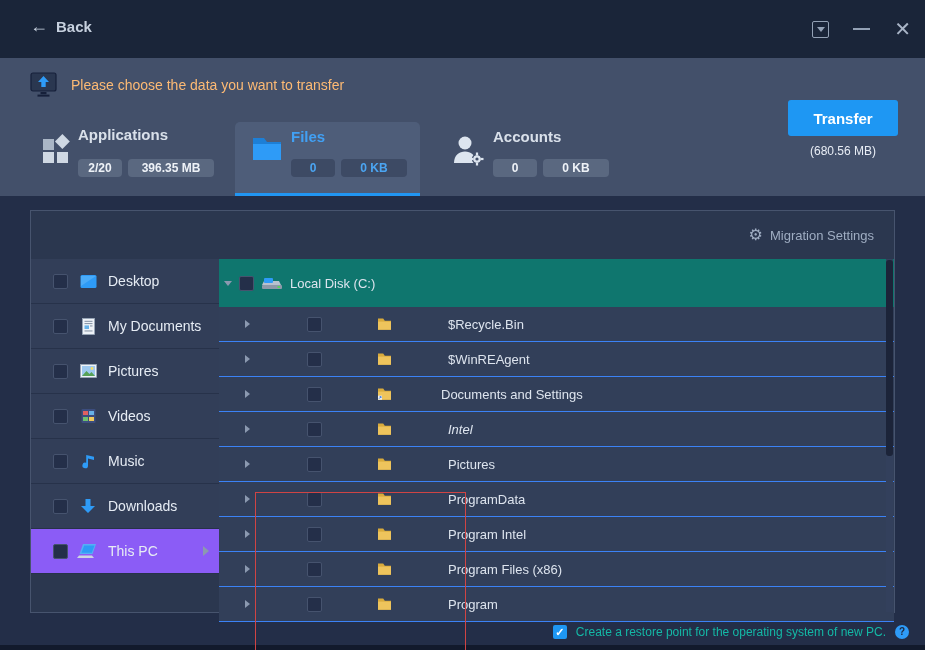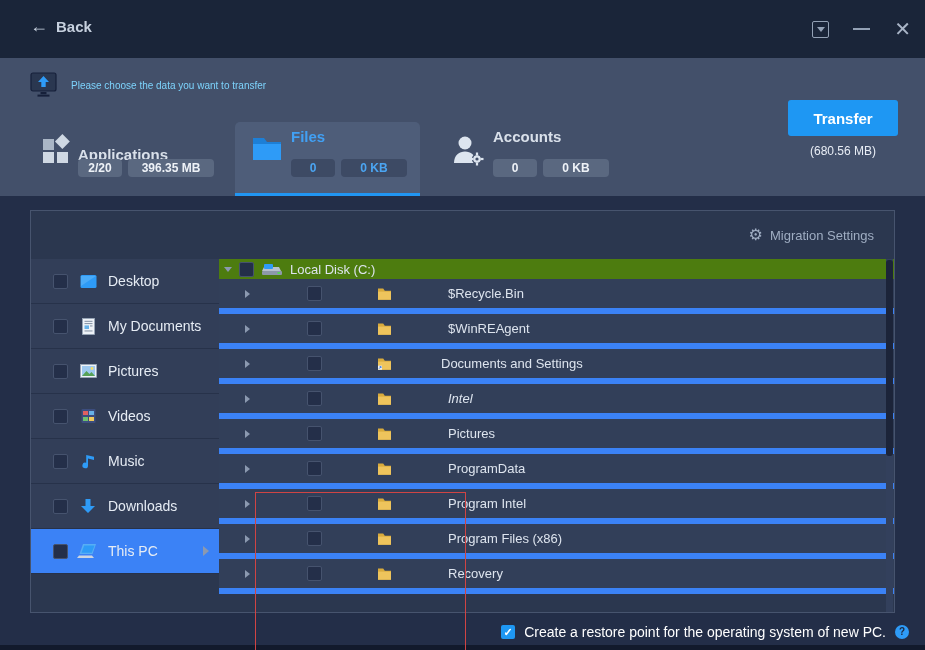--- a/index.html
+++ b/index.html
@@ -19,21 +19,21 @@
   .wc-drop { width:17px; height:17px; border:1px solid #93a1b5; border-radius:2px;
              display:flex; align-items:center; justify-content:center; cursor:pointer; }
   .wc-drop i { width:0; height:0; border-left:4px solid transparent; border-right:4px solid transparent;
                border-top:5px solid #93a1b5; }
   .wc-min { width:17px; height:2px; background:#93a1b5; cursor:pointer; }
   .wc-close { color:#a9b5c7; font-size:20px; line-height:1; cursor:pointer; }
 
   
   .band { position:absolute; left:0; top:58px; width:925px; height:138px; background:#43506a; }
   .band-msg { position:absolute; left:30px; top:14px; display:flex; align-items:center; gap:14px; }
-  .msg-text { color:#7dd3fc; font-size:10px; }
+  .msg-text { color:#fdba74; font-size:14px; }
 
   
   .tab { position:absolute; top:64px; height:74px; cursor:pointer; }
   .tab-selected-bg { position:absolute; left:235px; top:64px; width:185px; height:74px;
                      background:#4e5d79; border-radius:5px 5px 0 0; border-bottom:3px solid #2196f3; }
   .tab-icon { position:absolute; }
   .tab-label { position:absolute; font-size:15px; font-weight:bold; color:#d9e0ea; }
   .pill { position:absolute; height:18px; border-radius:4px; background:#5a6880;
           color:#eef2f7; font-size:12px; font-weight:bold; text-align:center; line-height:18px; }
   .pill.blue { background:#3d4a64; color:#4ba5f2; }
@@ -52,30 +52,30 @@
 
   .toolbar { position:absolute; left:0; top:0; width:100%; height:48px; display:flex;
              align-items:center; justify-content:flex-end; padding-right:20px; gap:7px; }
   .gear-glyph { color:#9fadc2; font-size:16px; line-height:1; }
   .mig-label { color:#9fadc2; font-size:13px; cursor:pointer; }
 
   
   .sidebar { position:absolute; left:0; top:48px; width:188px; bottom:0; background:#2b374f; }
   .side-row { position:relative; height:45px; background:#323e58; border-bottom:1px solid #27324a;
               display:flex; align-items:center; padding-left:22px; gap:9px; cursor:pointer; }
-  .side-row.selected { background:#3b82f6; }
+  .side-row.selected { background:#8b5cf6; }
   .side-label { color:#e6ecf4; font-size:14px; }
   .side-arrow { position:absolute; right:10px; width:0; height:0;
                 border-top:5px solid transparent; border-bottom:5px solid transparent;
                 border-left:6px solid #8b99b0; }
 
   
   .tree { position:absolute; left:188px; top:48px; right:0; bottom:0; background:#2b374f; }
-  .root-row { position:relative; height:20px; background:#4d7c0f; display:flex; align-items:center; cursor:pointer; }
-  .tree-row { position:relative; height:35px; background:#323f59; border-bottom:6px solid #3b82f6;
+  .root-row { position:relative; height:48px; background:#0f766e; display:flex; align-items:center; cursor:pointer; }
+  .tree-row { position:relative; height:35px; background:#323f59; border-bottom:1px solid #3b82f6;
               display:flex; align-items:center; cursor:pointer;gap:48px; }
   .tree-label { color:#dde4ee; font-size:13px; }
   .tri-right { width:0; height:0; border-top:4px solid transparent; border-bottom:4px solid transparent;
                border-left:5px solid #8b99b0; }
   .tri-down { width:0; height:0; border-left:4px solid transparent; border-right:4px solid transparent;
               border-top:5px solid #8b99b0; }
   .checkbox { width:15px; height:15px; background:#242f49; border:1px solid #46536e; border-radius:2px;
               flex:none; cursor:pointer; }
   .icon16 { width:17px; height:17px; flex:none; display:flex; align-items:center; justify-content:center; }
   .icon16 svg { display:block; }
@@ -85,21 +85,21 @@
                      background:#1c2439; border-radius:3px; }
 
   .red-annotation { position:absolute; left:255px; top:296px; width:211px; height:314px;
                     border:1px solid #d04444; pointer-events:none; z-index:5; }
 
   
   .footer { position:absolute; left:0; bottom:5px; width:925px; height:26px; display:flex;
             align-items:center; justify-content:flex-end; padding-right:16px; gap:9px; }
   .footer-check { width:14px; height:14px; background:#1e97f3; border-radius:2px; color:#fff;
                   font-size:11px; font-weight:bold; line-height:14px; text-align:center; cursor:pointer; }
-  .footer-text { color:#ffffff; font-size:14px;text-align:center; }
+  .footer-text { color:#14b8a6; font-size:12px;text-align:center; }
   .help-circle { width:14px; height:14px; border-radius:50%; background:#2e9bf7; color:#1e2940;
                  font-size:10px; font-weight:bold; line-height:14px; text-align:center; cursor:pointer; }
   .bottom-strip { position:absolute; left:0; bottom:0; width:925px; height:5px; background:#121a2c; }
 
   
   .msg-icon { width:27px; height:26px; }
 </style>
 </head>
 <body>
 
@@ -132,21 +132,21 @@
 
     <div class="tab-selected-bg"></div>
 
     <div class="tab" style="left:30px; width:200px;">
       <svg class="tab-icon" style="left:10px; top:12px;" width="32" height="32" viewBox="0 0 32 32">
         <rect x="3" y="5" width="11" height="11" fill="#aab6c6"></rect>
         <rect x="17.2" y="2.2" width="10.5" height="10.5" fill="#cfd8e3" transform="rotate(45 22.4 7.4)"></rect>
         <rect x="3" y="18" width="11" height="11" fill="#cfd8e3"></rect>
         <rect x="17" y="18" width="11" height="11" fill="#cfd8e3"></rect>
       </svg>
-      <span class="tab-label" style="left:48px; top:24px;">Applications</span>
+      <span class="tab-label" style="left:48px; top:4px;">Applications</span>
       <span class="pill" style="left:48px; top:37px; width:44px;">2/20</span>
       <span class="pill" style="left:98px; top:37px; width:86px;">396.35 MB</span>
     </div>
 
     <div class="tab" style="left:235px; width:185px;">
       <svg class="tab-icon" style="left:15px; top:10px;" width="34" height="34" viewBox="0 0 34 34">
         <path d="M3 6 h11 l3 4 h14 v18 H3 Z" fill="#1d7fd6"></path>
         <path d="M3 12 h28 v16 H3 Z" fill="#2e9bf7"></path>
       </svg>
       <span class="tab-label label-blue" style="left:56px; top:6px;">Files</span>
@@ -373,21 +373,21 @@
             </div>
             <div class="tree-row">
               <span class="tri-right" style="margin-left:26px;"></span>
               <span class="checkbox" style="margin-left:9px;"></span>
               <span class="icon16" style="margin-left:6px;">
                 <svg width="15" height="14" viewBox="0 0 15 14">
                   <path d="M1 1.5 h5.2 l1.6 2.2 H14 v9 H1 Z" fill="#d9ab3c"></path>
                   <path d="M1 4.6 H14 V12.7 H1 Z" fill="#eec45c"></path>
                 </svg>
               </span>
-              <span class="tree-label" style="margin-left:7px;">Recovery</span>
+              <span class="tree-label" style="margin-left:7px;">Program</span>
             </div>
           </div>
         <div class="scrollbar-track">
           <div class="scrollbar-thumb"></div>
         </div>
       </div>
     </div>
 
     <div class="red-annotation"></div>
   </div>

